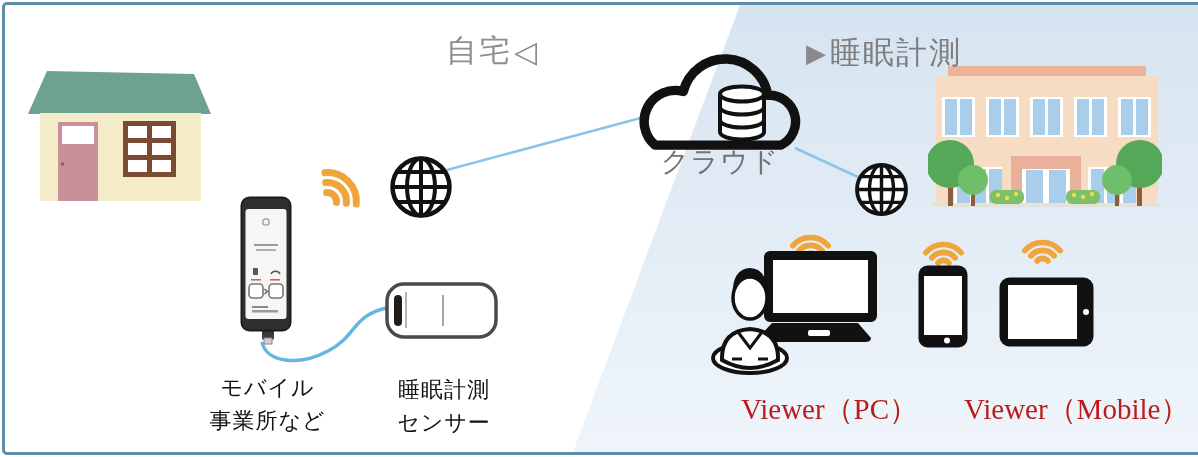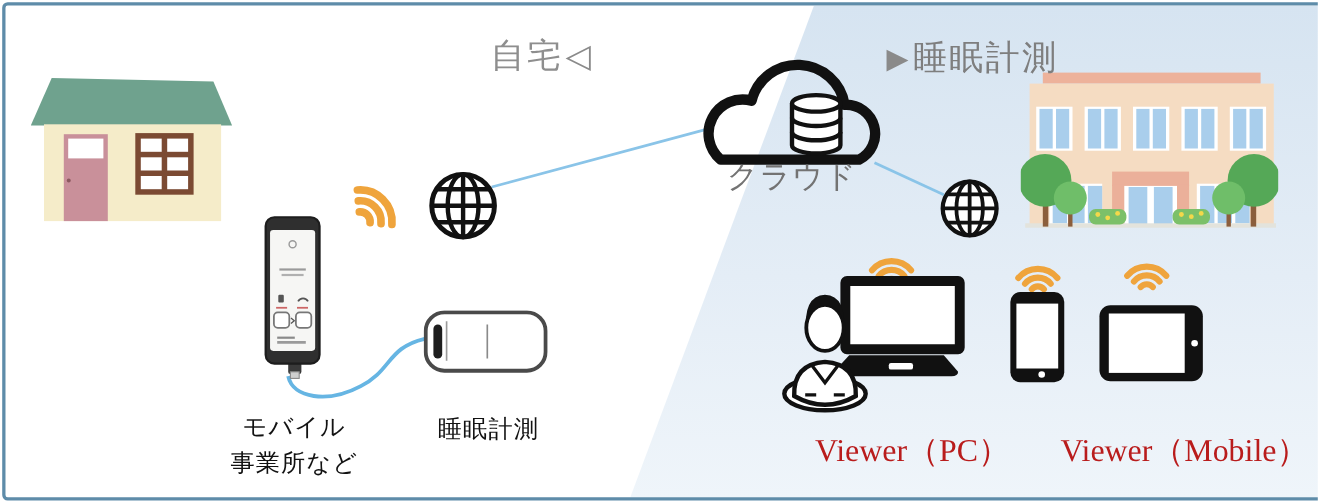--- a/index.html
+++ b/index.html
@@ -216,20 +216,21 @@
       <line x1="58" y1="13" x2="58" y2="44" stroke="#8a8a8a" stroke-width="1.5"></line>
     </svg>
   </div>
 
   <div class="dev-label" style="left:165px;top:371px;width:205px;">
     <span style="display:block;">モバイル</span>
     <span style="display:block;">事業所など</span>
   </div>
   <div class="dev-label" style="left:344px;top:373px;width:200px;">
     <span style="display:block;">睡眠計測</span>
+    <span style="display:block;">センサー</span>
   </div>
 
   <div class="abs" style="left:783px;top:219px;z-index:2;">
     <svg width="55" height="48" viewBox="0 0 60 60">
       <g stroke="#efa43c" stroke-width="7" stroke-linecap="round" fill="none">
         <path d="M23.1,46.2 A9,9 0 0 1 36.9,46.2"></path>
           <path d="M15.4,39.8 A19,19 0 0 1 44.6,39.8"></path>
           <path d="M7.8,33.4 A29,29 0 0 1 52.2,33.4"></path>
       </g>
     </svg>

